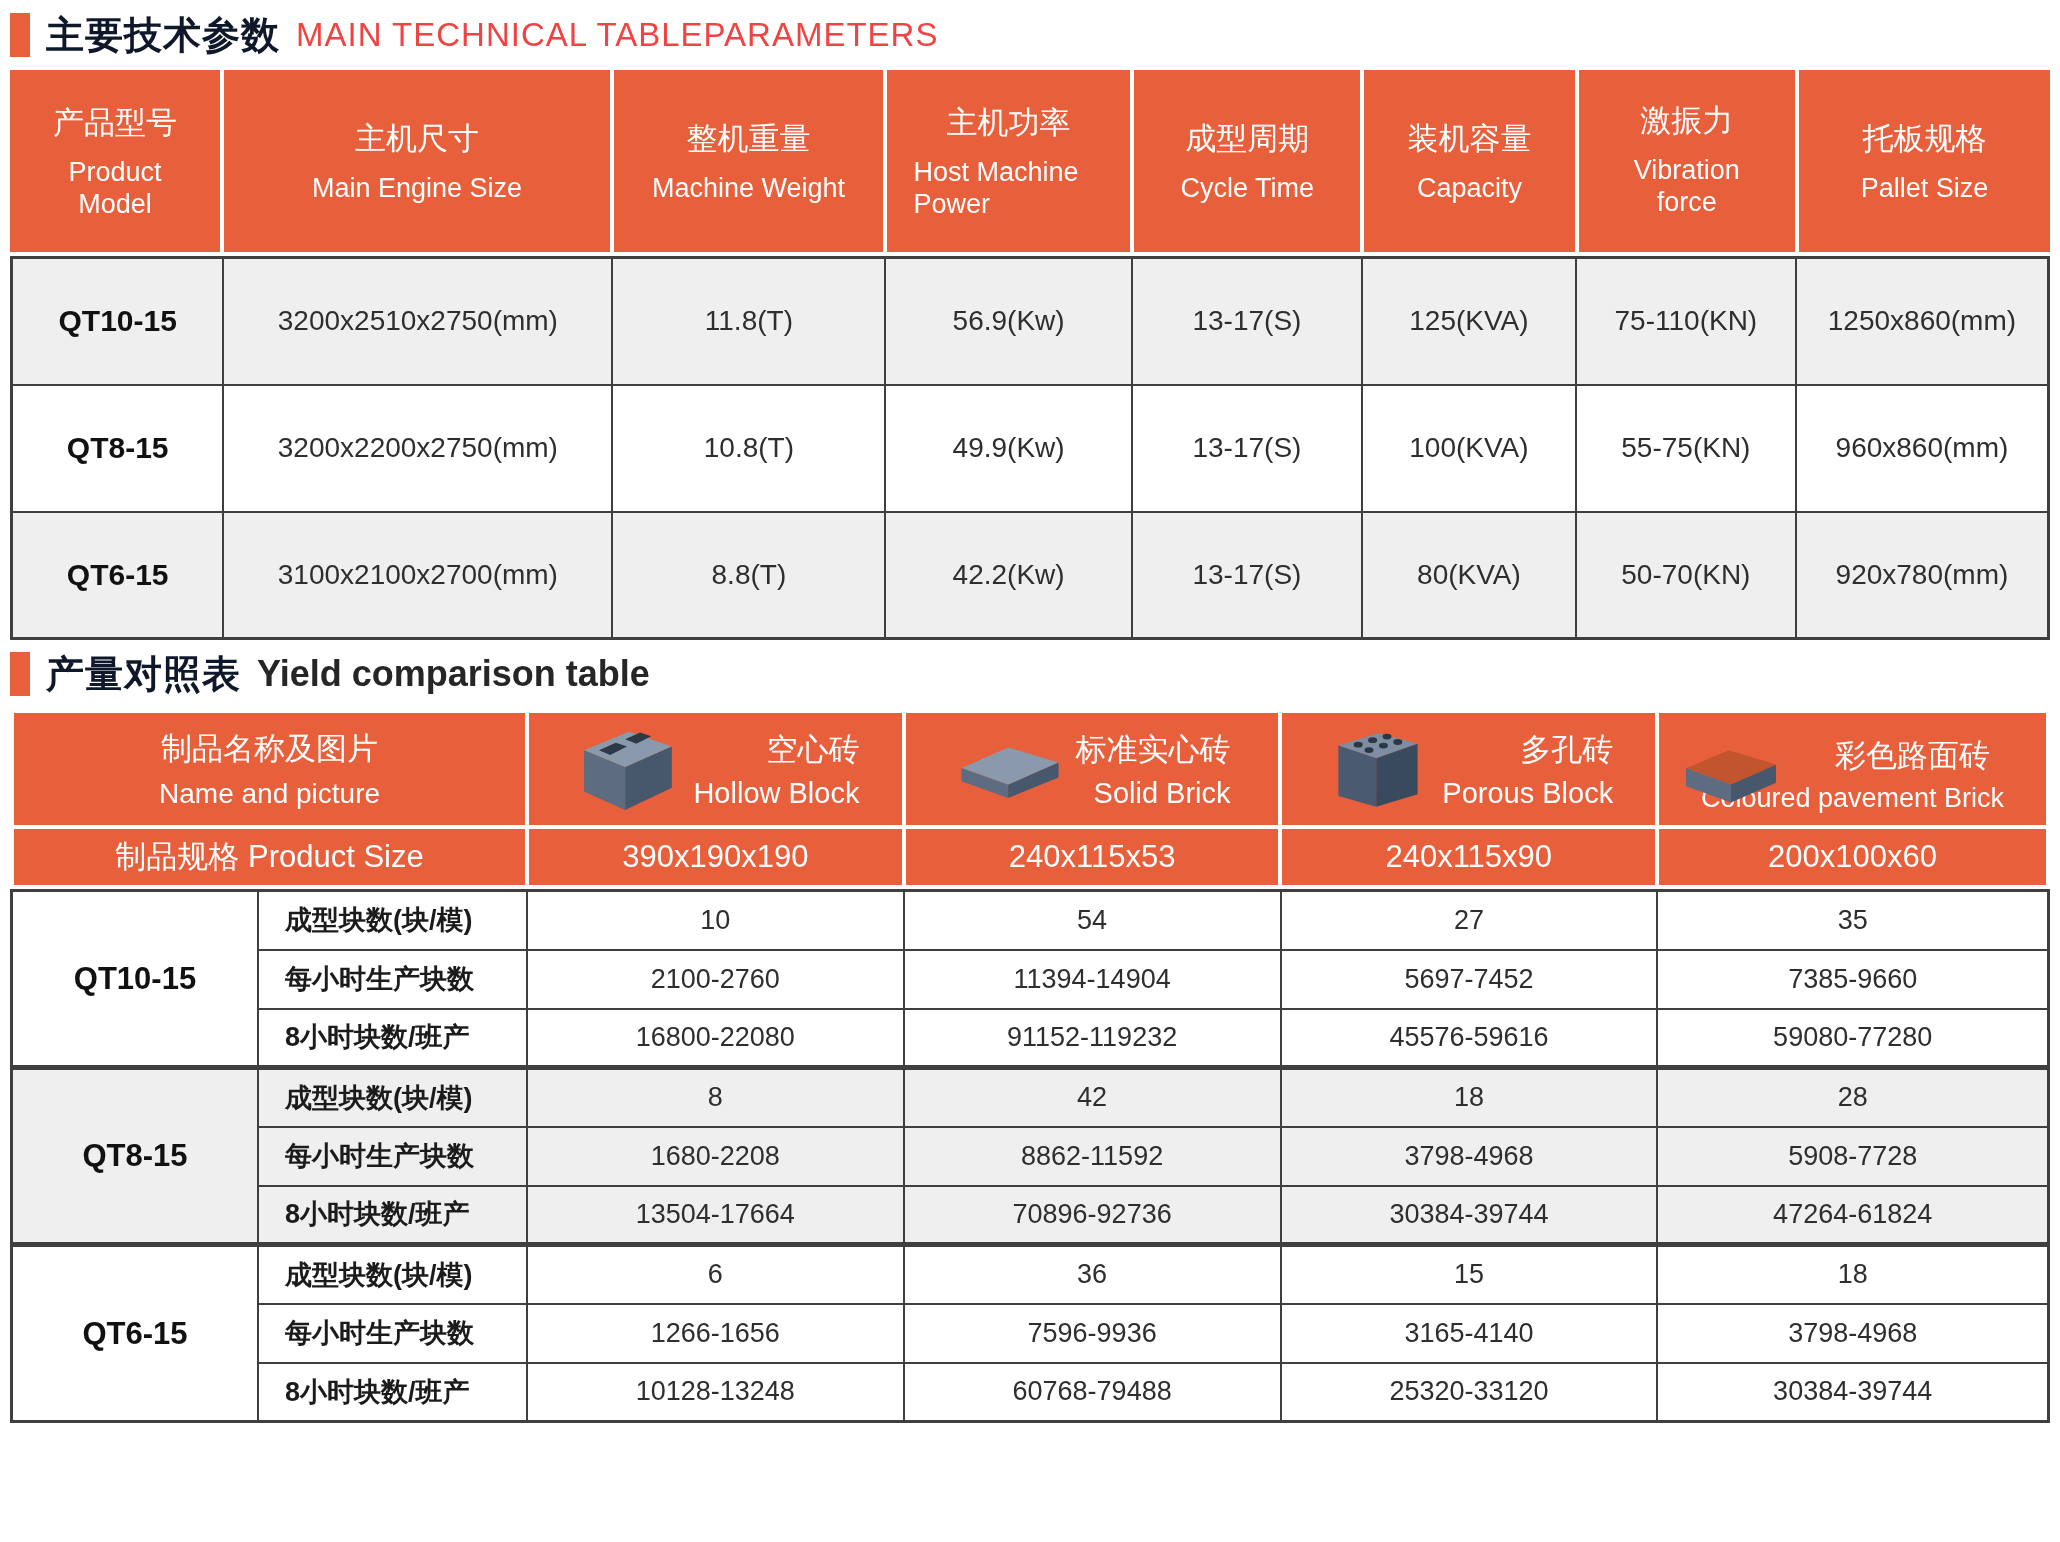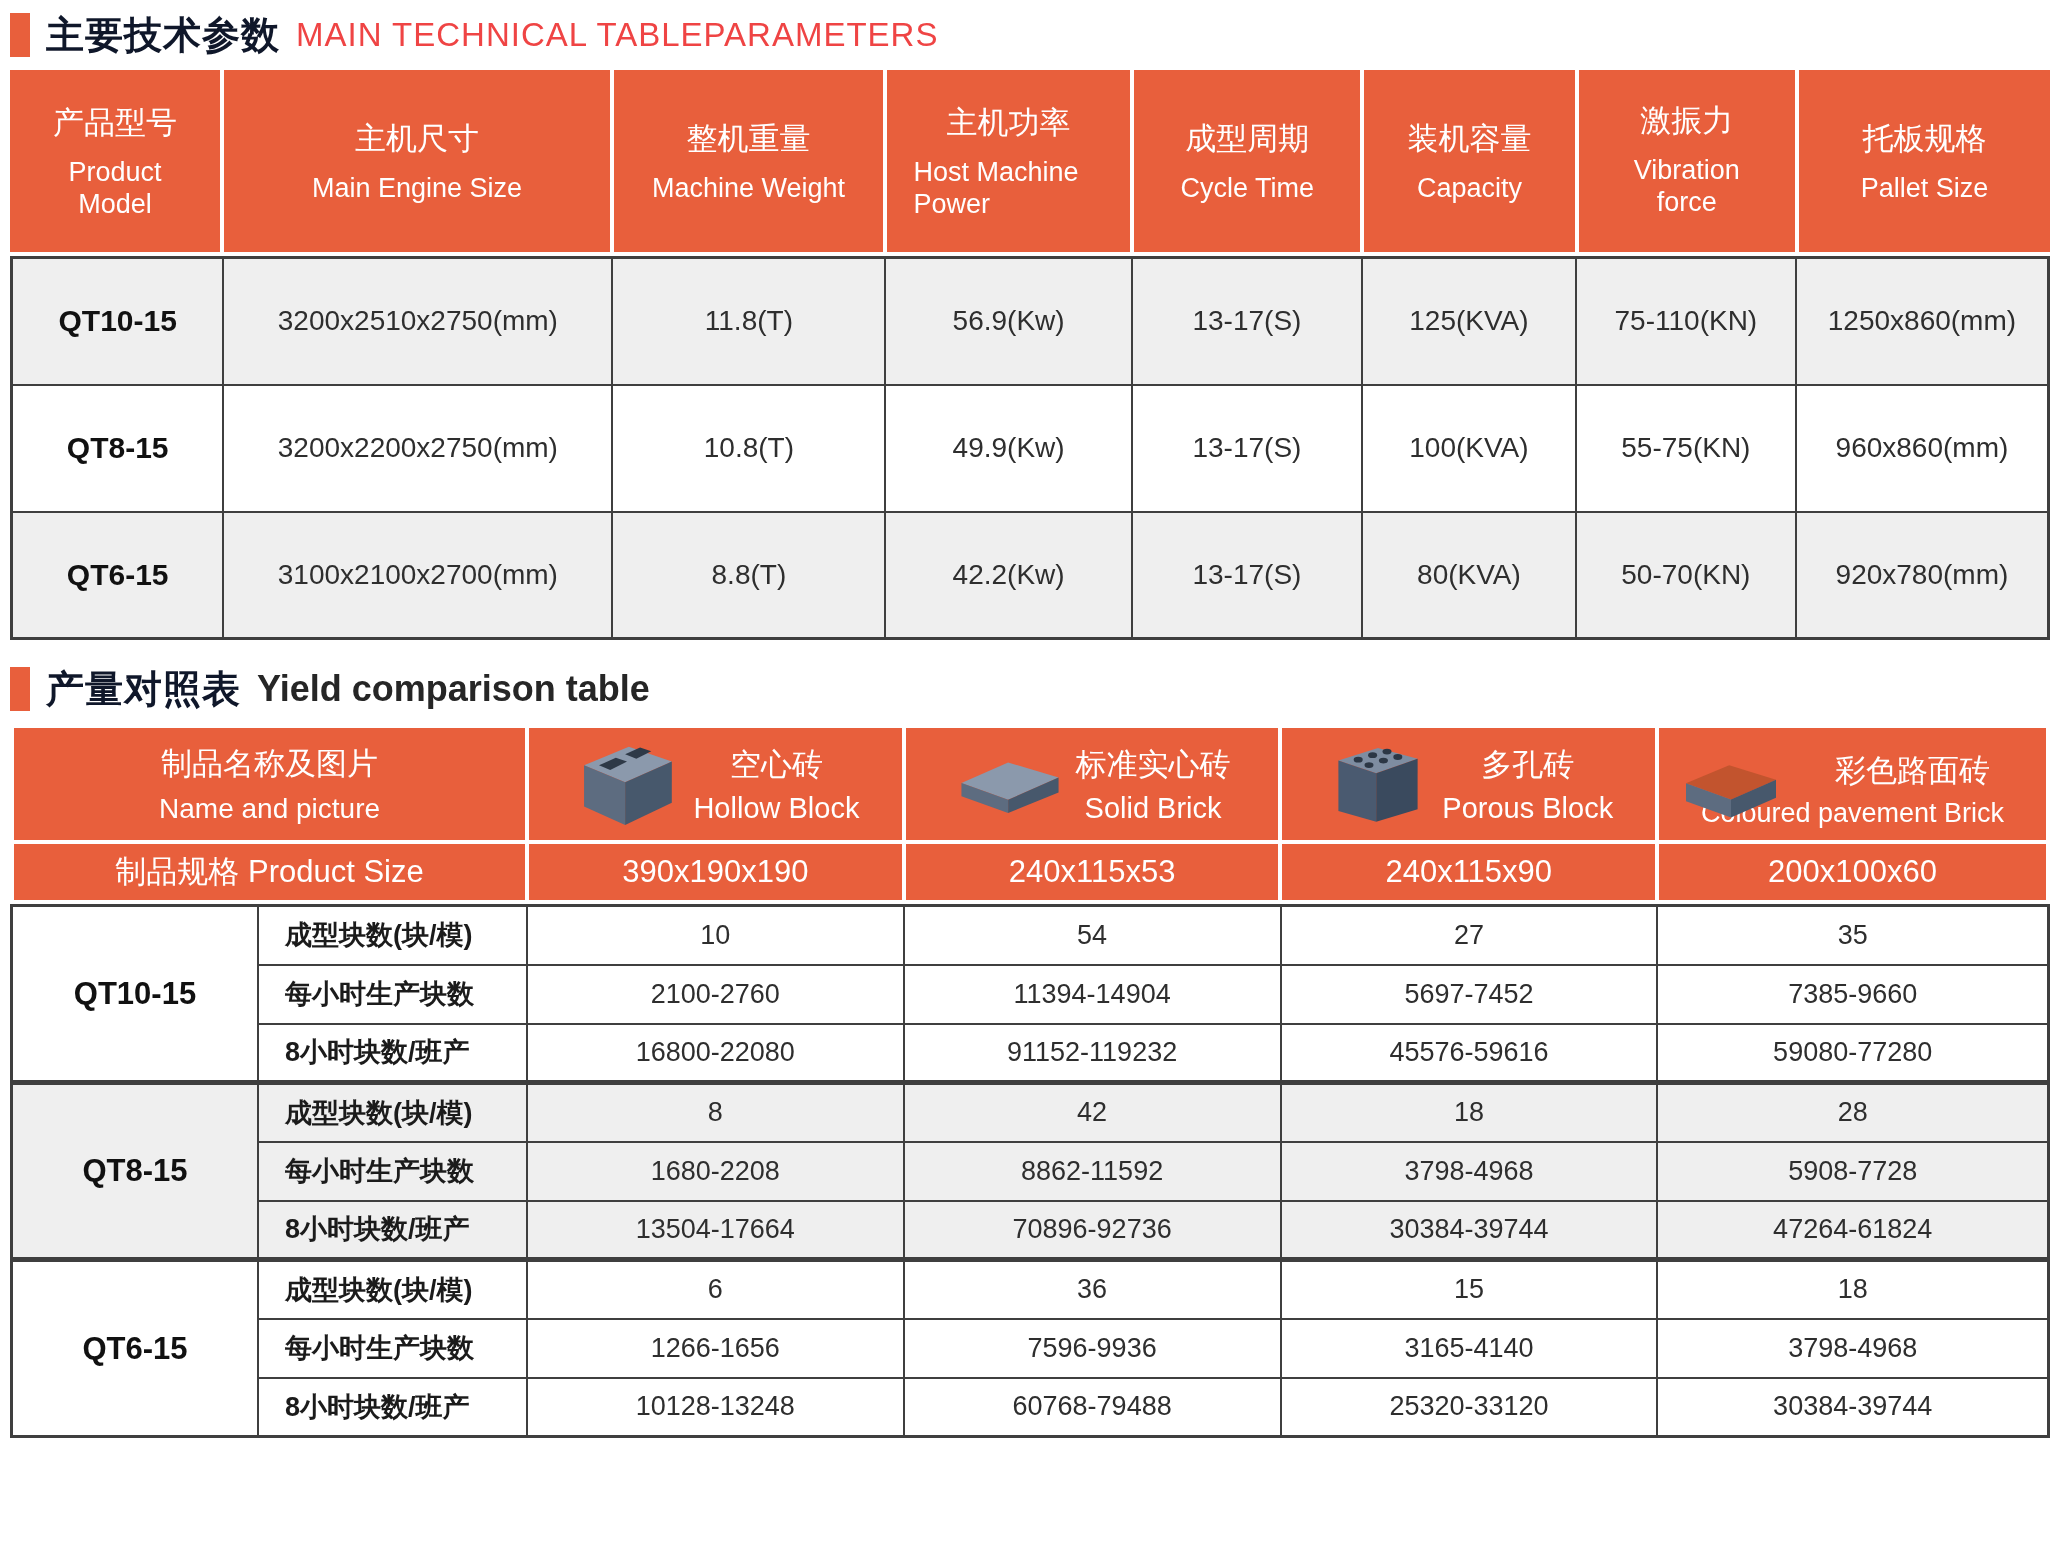--- a/index.html
+++ b/index.html
@@ -15,21 +15,21 @@
     color:#222;
   }
   .page{padding:8px 10px 0 10px;}
 
   
   .sec-title{display:flex;align-items:center;gap:16px;height:50px;margin:2px 0 10px 0;}
   .marker{width:20px;height:44px;background:var(--orange);flex:0 0 auto;}
   .sec-title .zh{font-size:38px;font-weight:bold;color:#0f172a;letter-spacing:1px;}
   .sec-title .en1{font-size:33px;color:#ef4444;letter-spacing:1px;}
   .sec-title .en2{font-size:36px;font-weight:bold;color:#262626;}
-  .sec2{margin-top:24px;}
+  .sec2{margin-top:9px;}
 
   table{width:100%;table-layout:fixed;border-collapse:collapse;}
 
   
   .t1-head{margin-bottom:4px;}
   .t1-head th{
     background:var(--orange);color:#fff;font-weight:normal;
     text-align:center;vertical-align:middle;height:182px;
     border-right:4px solid #fff;padding:0 4px;
   }
@@ -53,21 +53,21 @@
   
   .y-head th{
     background:var(--orange);color:#fff;font-weight:normal;
     vertical-align:middle;text-align:center;border:4px solid #fff;padding:0;
   }
   .y-head tr.r1 th{height:116px;}
   .y-head tr.r2 th{height:60px;font-size:31px;}
   .name-zh{font-size:31px;margin-bottom:8px;}
   .name-en{font-size:28px;}
   .prod-inner{display:flex;align-items:center;justify-content:center;gap:10px;padding:0 8px;}
-  .prod-texts{text-align:center;}
+  .prod-texts{text-align:right;}
   .prod-zh{font-size:31px;margin-bottom:6px;}
   .prod-en{font-size:29px;}
   .picon svg{display:block;}
   .prod-inner.stacked{display:block;position:relative;padding:10px 6px 0 6px;}
   .prod-inner.stacked .picon{position:absolute;left:18px;top:16px;}
   .prod-inner.stacked .prod-zh{padding-left:120px;}
   .prod-inner.stacked .prod-en{font-size:27px;padding-left:0;}
 
   
   .y-body{border:3px solid var(--border);}

